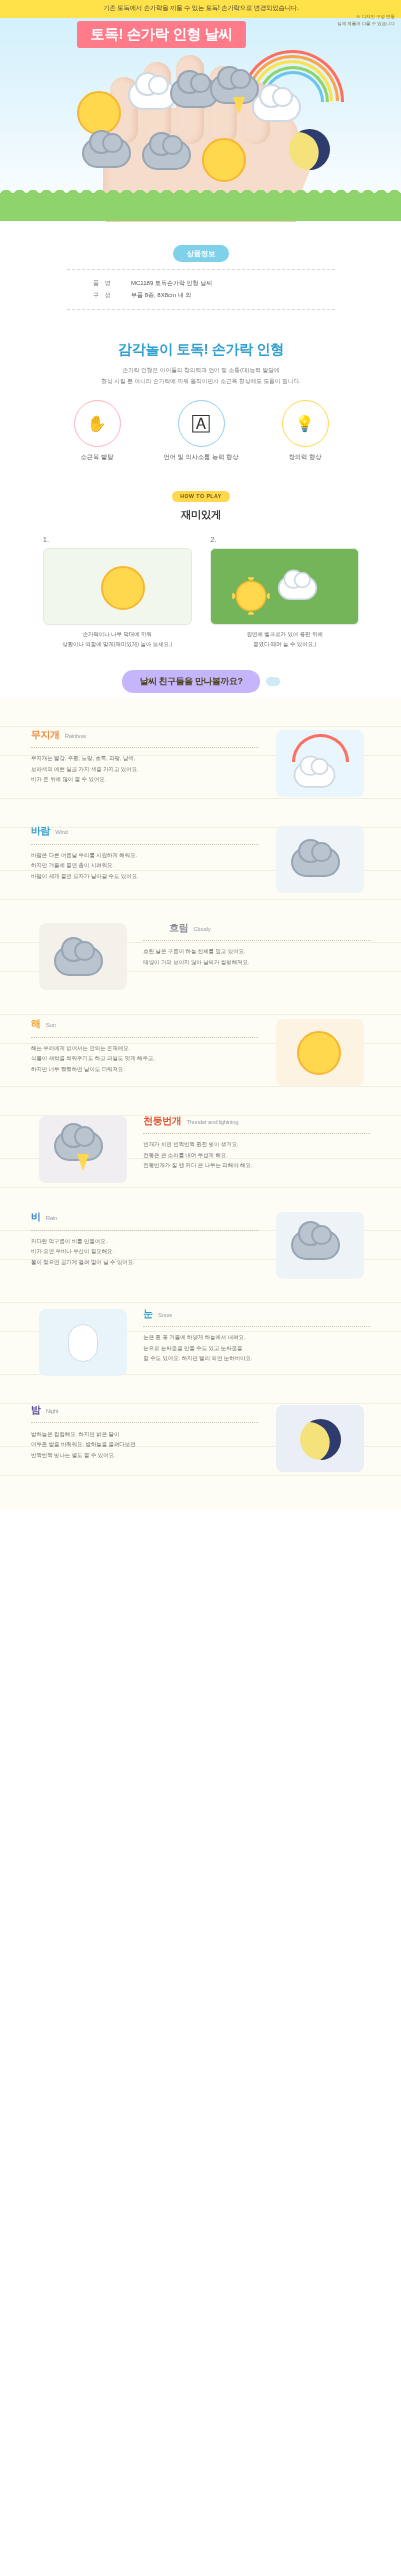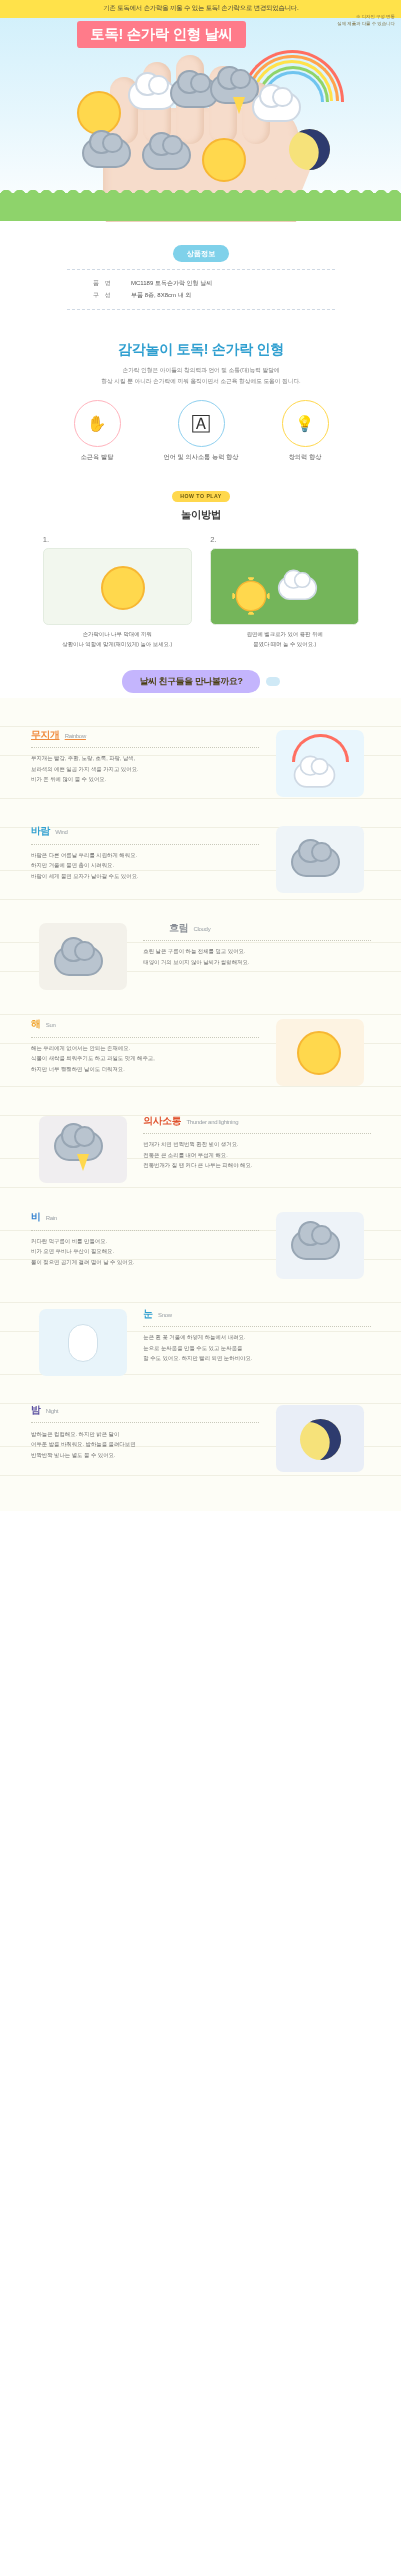--- a/index.html
+++ b/index.html
@@ -212,21 +212,21 @@
     width:88px;height:67px;border-radius:6.2px;position:relative;
   }
   .friend-text{ flex:1; padding-top:4.1px; }
   .friend-name{
     font-size:9.8px;font-weight:bold;letter-spacing:-0.3px;display:flex;align-items:baseline;gap:5.2px;
   }
   .friend-en{ font-size:6px;color:#9aa0a6;font-weight:normal; }
   .friend-rule{ border-top:0.5px dotted #c9c9bb; margin:5.2px 0 5.2px; }
   .friend-desc{ font-size:5.4px;color:#6f6f6f;line-height:1.95; }
 
-  .nm-rainbow{ color:#f08a3c;text-decoration:underline; }
+  .nm-rainbow{ color:#f08a3c; }
   .nm-wind{ color:#2f9fd0;align-items:center; }
   .nm-cloudy{ color:#8a8f96;margin-left:26px; }
   .nm-sun{ color:#f0a32c; }
   .nm-thunder{ color:#e0532f; }
   .nm-rain{ color:#2f7fd0; }
   .nm-snow{ color:#2f9fd0; }
   .nm-night{ color:#5a4fa0; }
 </style>
 </head>
 <body>
@@ -329,21 +329,21 @@
       </div>
       <div class="benefit b3">
         <div class="circle">💡</div>
         <div class="cap">창의력 향상</div>
       </div>
     </div>
   </div>
 
   <div class="section" style="padding-top:29px;">
     <span class="howto-tag">HOW TO PLAY</span>
-    <div class="howto-title">놀이방법</div>
+    <div class="howto-title">재미있게</div>
 
     <div class="play-row">
       <div class="play-card">
         <div class="play-num">1.</div>
         <div class="play-img">
           <div class="sun-shape" style="position:absolute;left:57px;top:16.5px;"></div>
         </div>
         <div class="play-cap">
           <div>손가락이나 나무 막대에 끼워</div>
           <div>상황이나 역할에 맞게(재미있게) 놀아 보세요.)</div>
@@ -456,21 +456,21 @@
     <div class="friend">
       <div class="friend-art">
         <div class="card" style="background:#f0eef0;border-radius:7.2px;position:relative;">
           <div class="cloud-shape cloud-grey" style="position:absolute;left:15.5px;top:15.5px;">
             <div class="bolt"></div>
           </div>
         </div>
       </div>
       <div class="friend-text">
         <div class="friend-name nm-thunder">
-          <span>의사소통</span>
+          <span>천둥번개</span>
           <span class="friend-en">Thunder and lightning</span>
         </div>
         <div class="friend-rule"></div>
         <div class="friend-desc">
           <div>번개가 치면 번쩍번쩍 환한 빛이 생겨요.</div>
           <div>천둥은 큰 소리를 내며 무섭게 해요.</div>
           <div>천둥번개가 칠 땐 커다 큰 나무는 피해야 해요.</div>
         </div>
       </div>
     </div>

